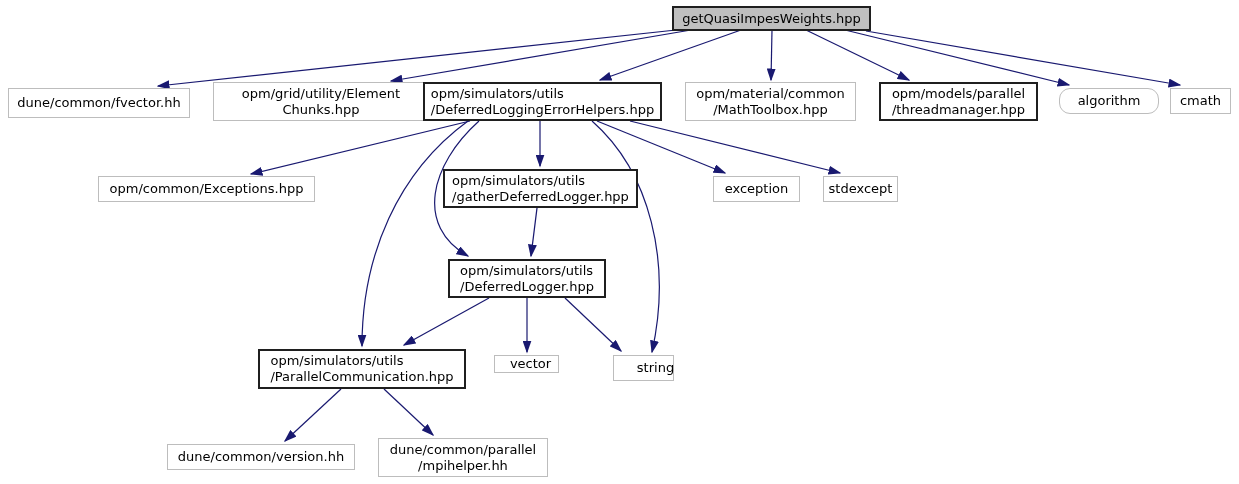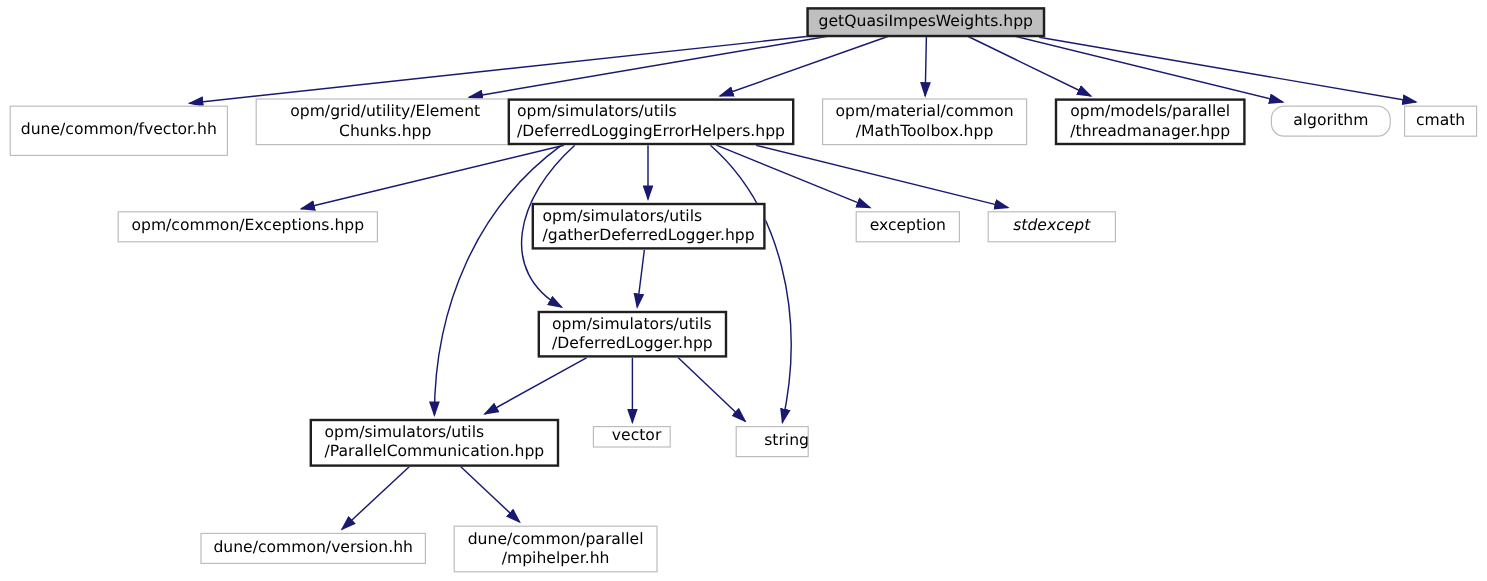--- a/index.html
+++ b/index.html
@@ -63,21 +63,21 @@
     <path class="edge" marker-end="url(#arrow)" d="M489,298 L404,345"></path>
     <path class="edge" marker-end="url(#arrow)" d="M527,298 L527,352"></path>
     <path class="edge" marker-end="url(#arrow)" d="M565,298 L621,351"></path>
 
     <path class="edge" marker-end="url(#arrow)" d="M341,389 L285,441"></path>
     <path class="edge" marker-end="url(#arrow)" d="M384,389 L433,435"></path>
   </svg>
 
   <div class="node root" style="left:672px; top:6px; width:199px; height:25px;">getQuasiImpesWeights.hpp</div>
 
-  <div class="node" style="left:8px; top:88px; width:182px; height:42px;">dune/common/fvector.hh</div>
+  <div class="node" style="left:8px; top:88px; width:182px; height:30px;">dune/common/fvector.hh</div>
 
   <div class="node" style="left:213px; top:82px; width:216px; height:39px;">opm/grid/utility/Element
 Chunks.hpp</div>
 
   <div class="node bold left" style="left:423px; top:82px; width:239px; height:39px;">opm/simulators/utils
 /DeferredLoggingErrorHelpers.hpp</div>
 
   <div class="node" style="left:685px; top:82px; width:171px; height:39px;">opm/material/common
 /MathToolbox.hpp</div>
 
@@ -88,21 +88,21 @@
 
   <div class="node" style="left:1170px; top:88px; width:61px; height:26px;text-align:center;">cmath</div>
 
   <div class="node" style="left:98px; top:176px; width:217px; height:26px;">opm/common/Exceptions.hpp</div>
 
   <div class="node bold left" style="left:443px; top:169px; width:195px; height:39px;">opm/simulators/utils
 /gatherDeferredLogger.hpp</div>
 
   <div class="node" style="left:713px; top:176px; width:87px; height:26px;">exception</div>
 
-  <div class="node" style="left:823px; top:176px; width:107px; height:26px;font-style:italic;">stdexcept</div>
+  <div class="node" style="left:823px; top:176px; width:75px; height:26px;">stdexcept</div>
 
   <div class="node bold left" style="left:448px; top:259px; width:158px; height:39px;">opm/simulators/utils
 /DeferredLogger.hpp</div>
 
   <div class="node bold left" style="left:258px; top:349px; width:208px; height:40px;">opm/simulators/utils
 /ParallelCommunication.hpp</div>
 
   <div class="node" style="left:494px; top:355px; width:65px; height:18px;padding-left:12px;">vector</div>
 
   <div class="node" style="left:613px; top:355px; width:61px; height:26px;padding-left:28px;">string</div>

